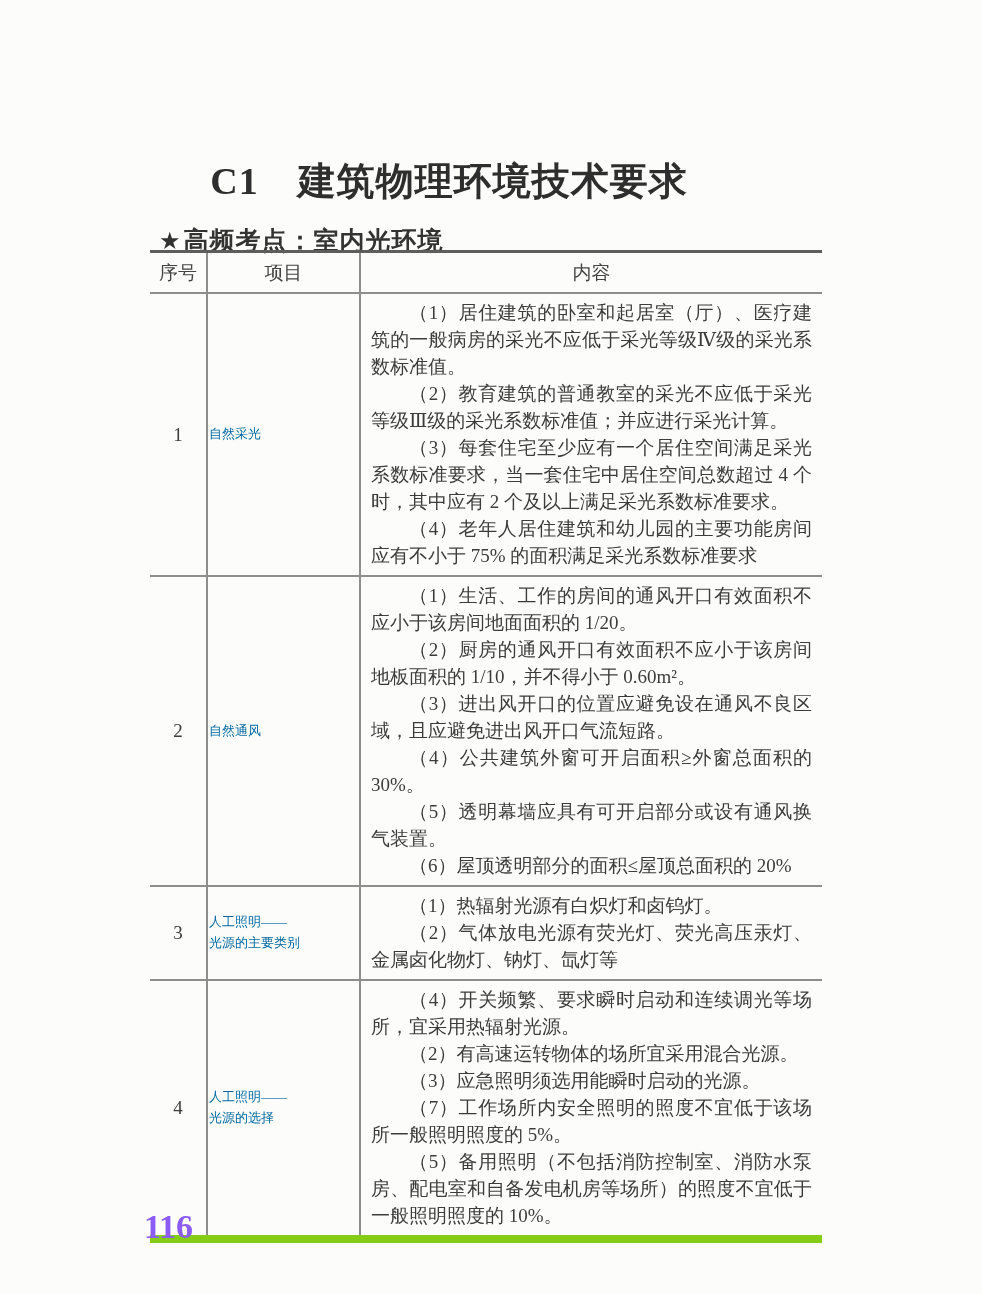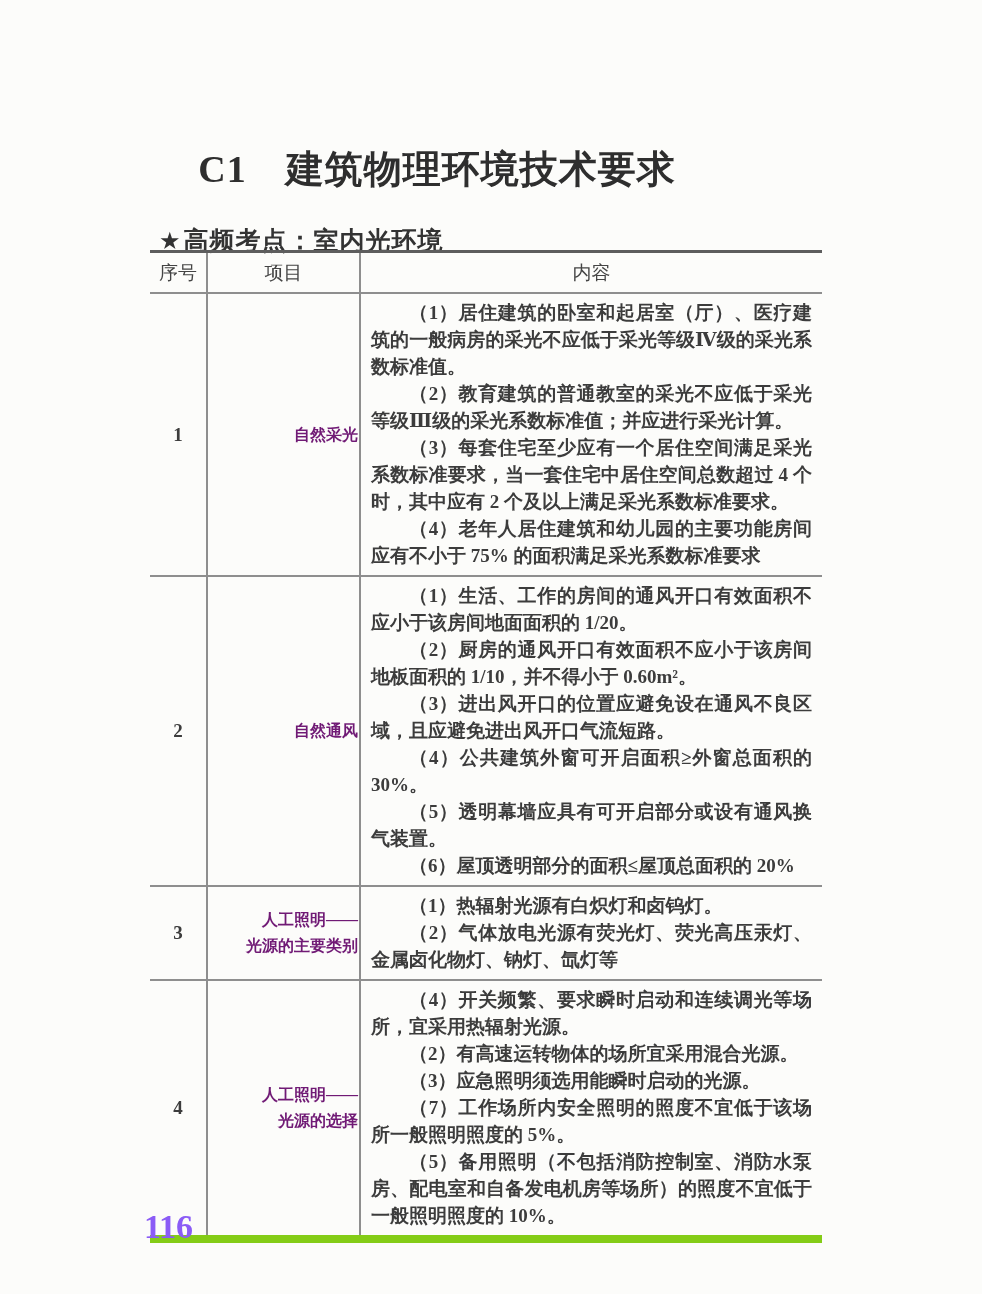--- a/index.html
+++ b/index.html
@@ -14,21 +14,21 @@
     width: 982px;
     height: 1294px;
     background: #fcfcfa;
     overflow: hidden;
   }
   .title {
     position: absolute;
     top: 144px;
     left: 0;
     width: 874px;
-    margin: 0;
+    margin: 12px;
     text-align: center;
     font-size: 38px;
     font-weight: bold;
     letter-spacing: 1px;
     color: #2e2e2e;
   }
   .section-heading {
     position: absolute;
     top: 224px;
     left: 159px;
@@ -52,43 +52,42 @@
     table-layout: fixed;
     border-top: 3px solid #5d5d5d;
     border-bottom: 8px solid #84cc16;
   }
   col.c-no   { width: 57px;  }
   col.c-item { width: 153px; }
   col.c-content { width: 462px; }
   .exam-table th, .exam-table td {
     border-bottom: 2px solid #8e8e8e;
     vertical-align: middle;
-    font-weight: bold;
   }
   .exam-table th {
     font-weight: normal;
     font-size: 19px;
     height: 37px;
     text-align: center;
     color: #444444;
   }
   .exam-table .v-sep {
     border-right: 2px solid #8e8e8e;
   }
   td.cell-no {
     text-align: center;
     font-size: 19px;
     color: #3c3c3c;
   }
   td.cell-item {
-    text-align: right;
-    font-size: 16px;
+    text-align: left;
+    font-size: 13px;
     line-height: 1.6;
     white-space: pre-line;
-    color: #701a75;
+    color: #0369a1;
   }
   td.cell-content {
     padding: 5px 10px 6px 10px;
   }
   td.cell-content p {
     margin: 0;
     font-size: 19px;
     line-height: 27px;
     text-indent: 2em;
     text-align: justify;

